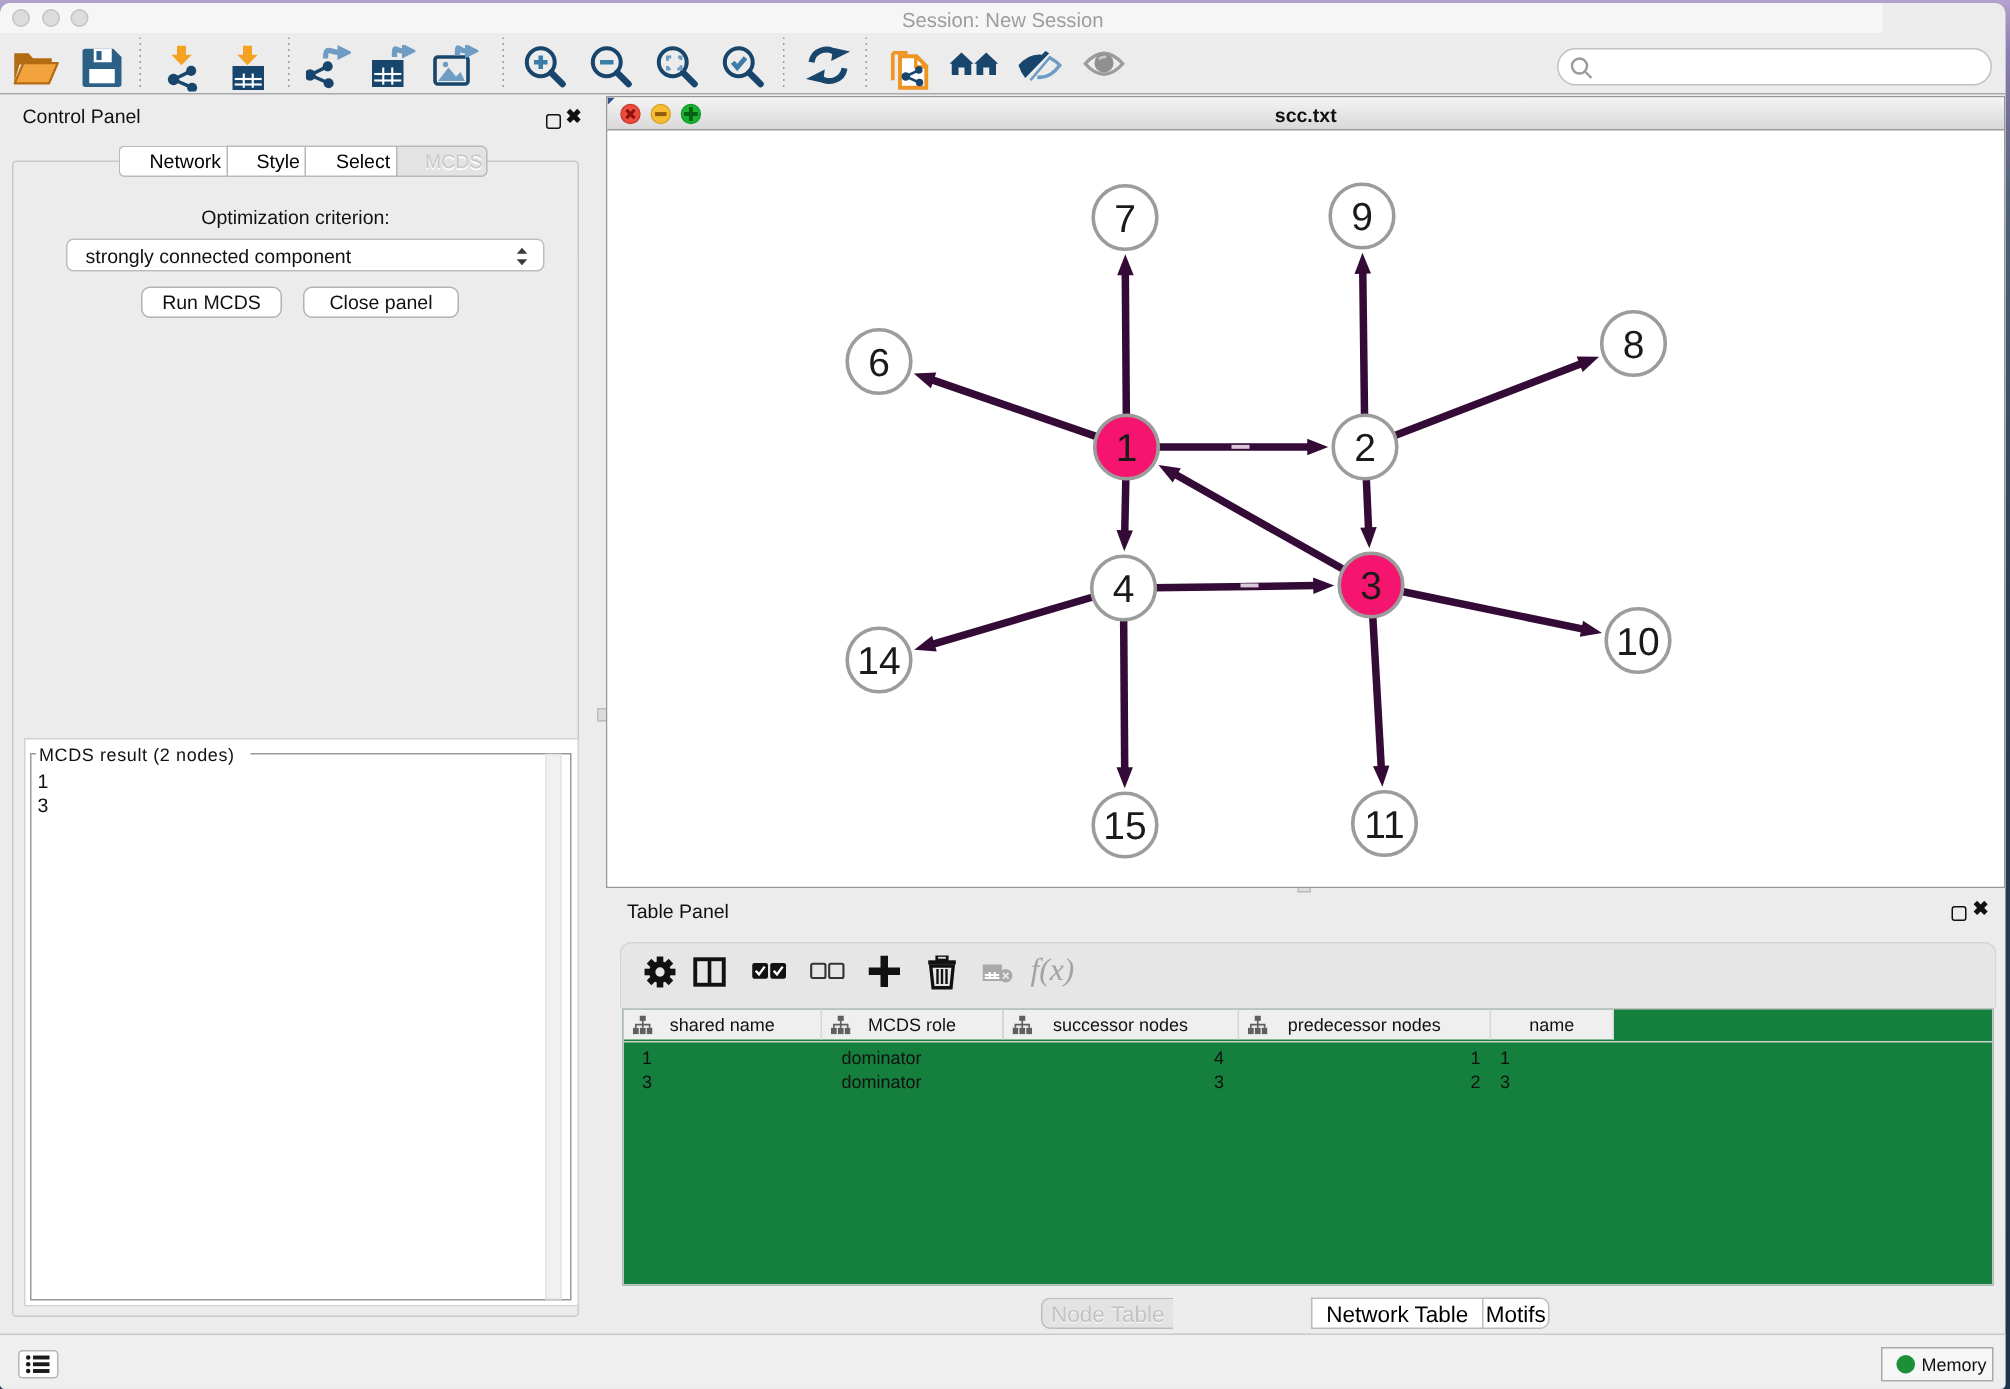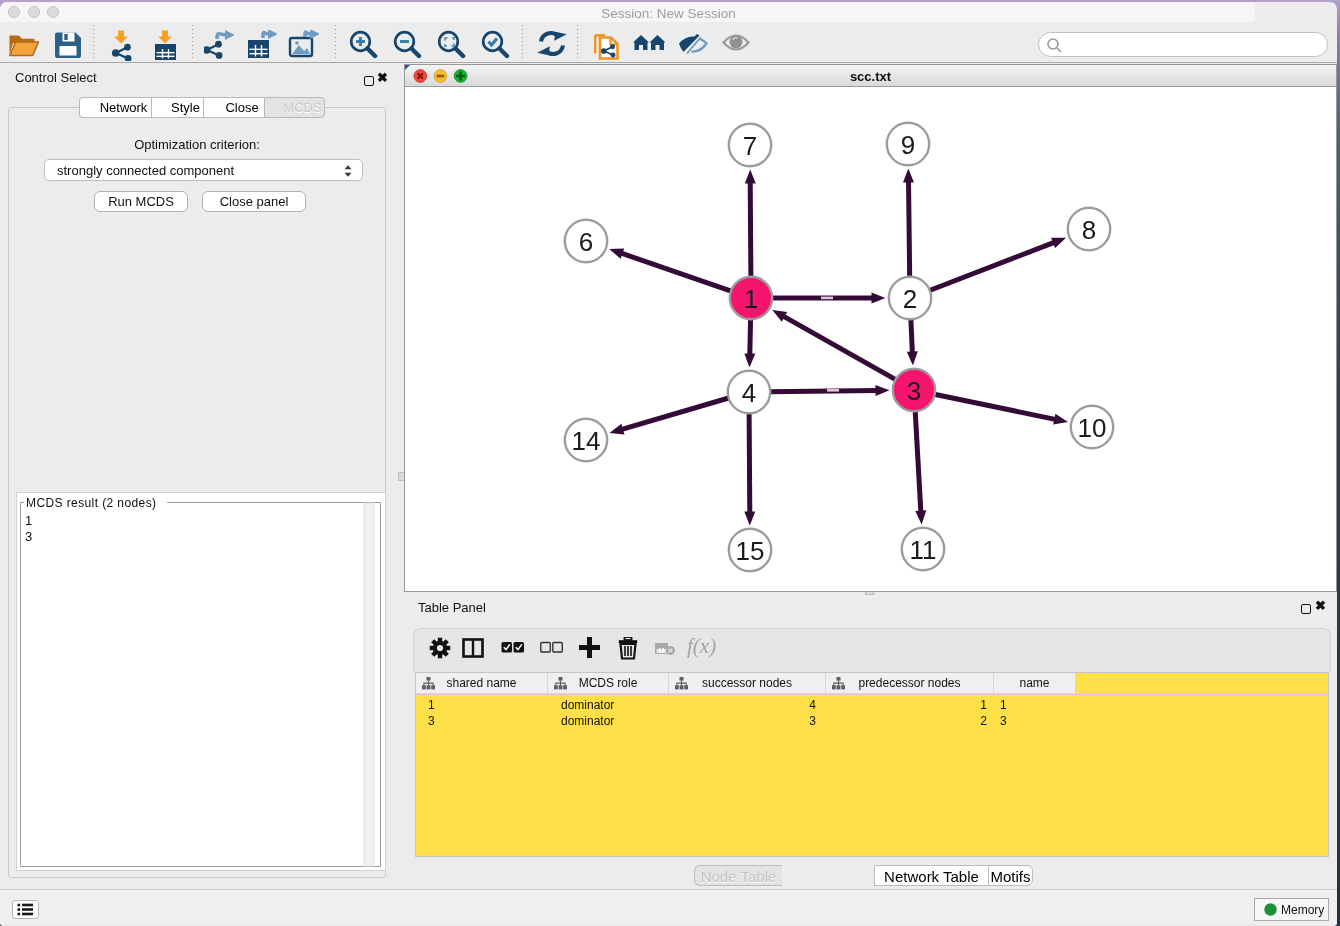--- a/index.html
+++ b/index.html
@@ -28,21 +28,21 @@
   .btn { position:absolute; height:21px; background:#fff; border:1px solid #b2b2b2; border-radius:6px; font-size:13px; color:#111; text-align:center; padding-top:2px; }
   .mcds-box { position:absolute; left:16px; top:490px; width:370px; height:379px; background:#fff; border:1px solid #d2d2d2; }
   .mcds-line { position:absolute; font-size:13px; color:#111; }
   
   .netwin { position:absolute; left:404px; top:62px; width:933px; height:528px; border:1px solid #989898; background:#fff; }
   .netwin-title { position:absolute; left:0; top:0; width:100%; height:22px; background:linear-gradient(180deg,#f4f4f4,#d9d9d9); border-bottom:1px solid #9c9c9c; }
   .netwin-name { position:absolute; top:4px; left:0; width:100%; text-align:center; font-size:13px; color:#111; font-weight:bold; }
   
   .tp-title { position:absolute; left:418px; top:598px; font-size:13px; color:#111; }
   .tp-toolbar { position:absolute; left:413px; top:626px; width:918px; height:44px; background:#e6e6e6; border:1px solid #d5d5d5; border-radius:8px 8px 0 0; border-bottom:none; }
-  .tbl { position:absolute; left:415px; top:670px; width:914px; height:185px; background:#fde047; border:1px solid #c4c4c4; }
+  .tbl { position:absolute; left:415px; top:670px; width:914px; height:185px; background:#15803d; border:1px solid #c4c4c4; }
   .th { position:absolute; top:0; height:20px; background:#efefef; border-right:1px solid #d7d7d7; font-size:12px; color:#111; text-align:center; padding-top:3px; }
   .td { position:absolute; font-size:12px; color:#111; }
   .btabs { position:absolute; top:863px; height:21px; display:flex; font-size:15px; left:694px; }
   .btab { background:#fff; border:1px solid #bcbcbc; border-right:none; text-align:center; height:21px; padding-top:2px; }
   .statusbar { position:absolute; left:0; top:887px; width:1337px; height:35px; background:#efefef; border-top:1px solid #c9c9c9; }
   .membtn { position:absolute; left:1254px; top:8px; width:75px; height:23px; background:#f6f6f6; border:1px solid #a9a9a9; font-size:12px; color:#111; }
 </style>
 </head>
 <body>
 <div class="app">
@@ -188,28 +188,28 @@
     <div class="sep" style="left:522px;"></div>
     <div class="sep" style="left:577px;"></div>
     <div class="searchbox">
       <svg width="20" height="20" style="position:absolute;left:6px;top:3px;" viewBox="0 0 20 20">
           <circle cx="8" cy="8" r="5" fill="none" stroke="#9a9a9a" stroke-width="1.6"></circle>
           <line x1="12" y1="12" x2="16" y2="16" stroke="#9a9a9a" stroke-width="1.6"></line>
         </svg>
     </div>
   </div>
 
-  <div class="cp-title">Control Select</div>
+  <div class="cp-title">Control Panel</div>
   <div class="float-ic" style="left:364px; top:74px;"></div>
   <div class="x-ic" style="left:377px; top:68px;">✖</div>
   <div class="cp-panel"></div>
   <div class="tabs">
     <div class="tab first" style="width:72px;">Network</div>
     <div class="tab" style="width:52px;">Style</div>
-    <div class="tab" style="width:61px;">Close</div>
+    <div class="tab" style="width:61px;">Select</div>
     <div class="tab last sel" style="width:61px;">MCDS</div>
   </div>
   <div class="opt-label">Optimization criterion:</div>
   <div class="dropdown">
     <span style="position:absolute;left:12px;top:3px;">strongly connected component</span>
     <svg width="10" height="14" viewBox="0 0 10 14" style="position:absolute;right:9px;top:4px;">
         <path d="M1.5 5.2 L5 1.2 L8.5 5.2 Z" fill="#3a3a3a"></path>
         <path d="M1.5 8.8 L5 12.8 L8.5 8.8 Z" fill="#3a3a3a"></path>
       </svg>
   </div>

